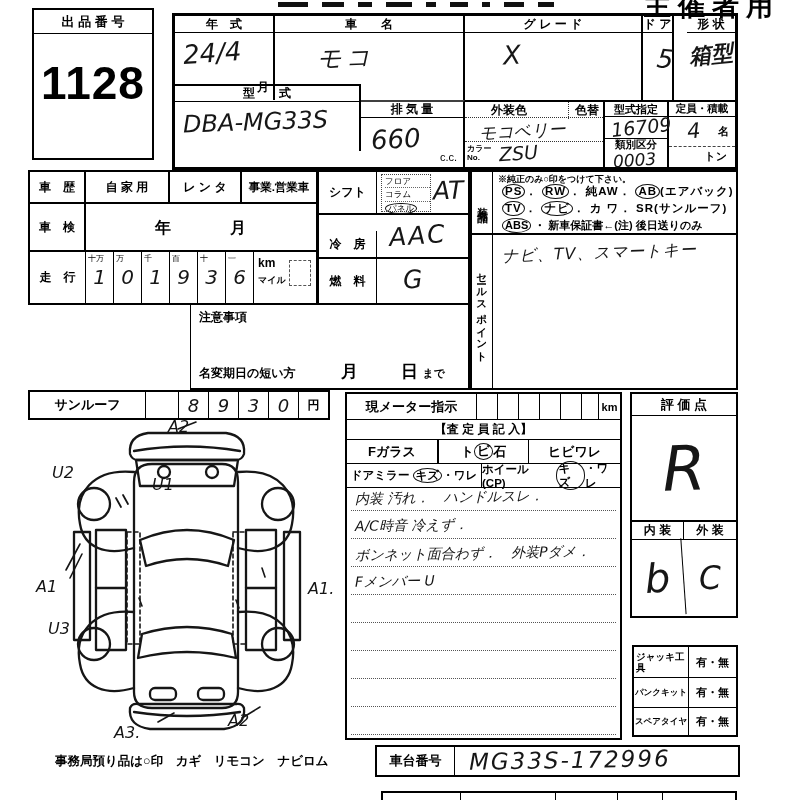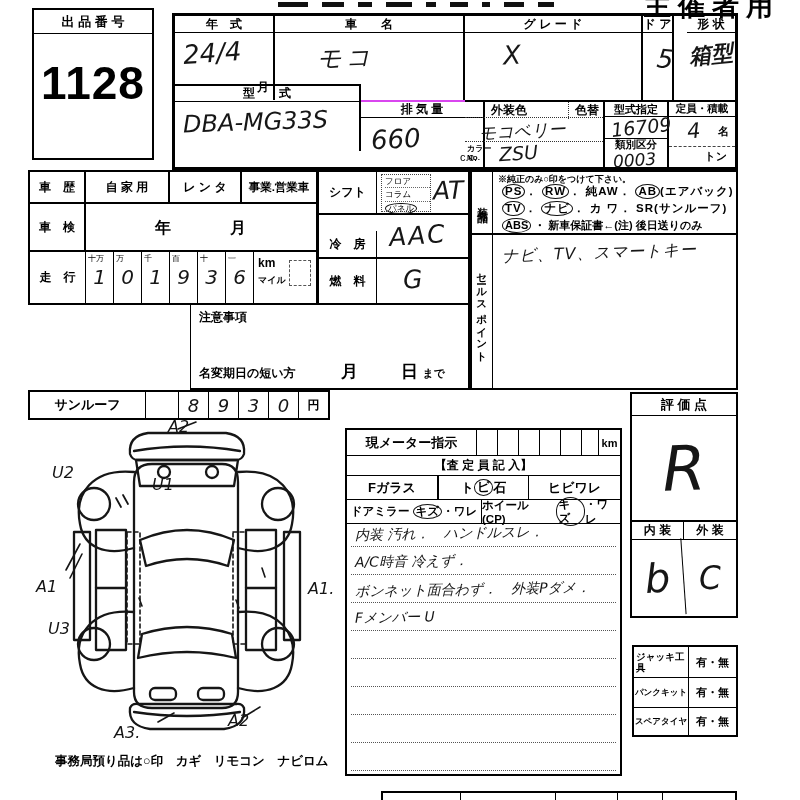--- a/index.html
+++ b/index.html
@@ -60,21 +60,21 @@
     </div>
     <div class="abs" style="left:512px;top:0;width:48px;height:84px;">
       <div class="abs ctr lbl" style="left:0;right:0;top:0;height:17px;border-bottom:1.5px solid #000;font-size:12px;">形 状</div>
       <div class="abs hand" style="left:2px;top:24px;font-size:22px;font-weight:700;transform:rotate(-6deg);">箱型</div>
     </div>
 
     <div class="abs" style="left:0;top:68px;width:186px;height:67px;border-top:2px solid #000;border-right:2px solid #000;">
       <div class="abs ctr lbl" style="left:0;right:0;top:0;height:16px;border-bottom:1.5px solid #000;font-size:12px;">型　　式</div>
       <div class="abs hand" style="left:8px;top:22px;font-size:24px;transform:rotate(-2deg);">DBA-MG33S</div>
     </div>
-    <div class="abs" style="left:186px;top:84px;width:124px;height:67px;border-top:2px solid #d946ef;border-right:2px solid #000;">
+    <div class="abs" style="left:186px;top:84px;width:104px;height:67px;border-top:2px solid #404040;border-right:2px solid #000;">
       <div class="abs ctr lbl" style="left:0;right:0;top:0;height:16px;border-bottom:1.5px solid #000;font-size:12px;">排 気 量</div>
       <div class="abs hand" style="left:10px;top:22px;font-size:26px;transform:rotate(-3deg);">660</div>
       <div class="abs" style="right:6px;bottom:4px;font-size:11px;">c.c.</div>
     </div>
     <div class="abs" style="left:290px;top:84px;width:140px;height:67px;border-top:2px solid #000;border-right:2px solid #000;">
       <div class="abs" style="left:0;right:0;top:0;height:16px;border-bottom:1.5px dotted #333;">
         <span class="lbl" style="position:absolute;left:26px;font-size:12px;">外装色</span>
         <span class="lbl" style="position:absolute;right:4px;font-size:12px;border-left:1.5px dotted #333;padding-left:6px;">色替</span>
       </div>
       <div class="abs hand" style="left:14px;top:18px;font-size:17px;transform:rotate(-3deg);">モコベリー</div>
@@ -265,21 +265,21 @@
         <text x="122" y="70">U1</text>
         <text x="6" y="172">A1</text>
         <text x="18" y="214">U3</text>
         <text x="278" y="174">A1.</text>
         <text x="84" y="318">A3.</text>
         <text x="198" y="306">A2</text>
       </g>
     </svg>
   </div>
 
-  <div class="abs" style="left:345px;top:392px;width:277px;height:348px;border:2px solid #000;margin-top:36px;">
+  <div class="abs" style="left:345px;top:392px;width:277px;height:348px;border:2px solid #000;">
     <div class="abs" style="left:0;right:0;top:0;height:26px;border-bottom:1.5px solid #000;">
       <div class="abs ctr lbl" style="left:0;top:0;bottom:0;width:130px;border-right:1px solid #000;font-size:13px;">現メーター指示</div>
       <div class="abs" style="left:130px;top:0;bottom:0;width:21px;border-right:1px solid #000;"></div>
       <div class="abs" style="left:151px;top:0;bottom:0;width:21px;border-right:1px solid #000;"></div>
       <div class="abs" style="left:172px;top:0;bottom:0;width:21px;border-right:1px solid #000;"></div>
       <div class="abs" style="left:193px;top:0;bottom:0;width:21px;border-right:1px solid #000;"></div>
       <div class="abs" style="left:214px;top:0;bottom:0;width:21px;border-right:1px solid #000;"></div>
       <div class="abs" style="left:235px;top:0;bottom:0;width:17px;border-right:1px solid #000;"></div>
       <div class="abs ctr lbl" style="left:252px;top:0;bottom:0;right:0;font-size:11px;">km</div>
     </div>
@@ -340,20 +340,24 @@
       <div class="abs ctr lbl" style="left:55px;top:0;bottom:0;right:0;font-size:11px;">有・無</div>
     </div>
     <div class="abs" style="left:0;right:0;top:61px;bottom:0;">
       <div class="abs ctr lbl" style="left:0;top:0;bottom:0;width:55px;border-right:1.5px solid #000;font-size:8.5px;">スペアタイヤ</div>
       <div class="abs ctr lbl" style="left:55px;top:0;bottom:0;right:0;font-size:11px;">有・無</div>
     </div>
   </div>
 
   <div class="abs lbl" style="left:55px;top:753px;font-size:12.5px;">事務局預り品は○印　カギ　リモコン　ナビロム</div>
 
+  <div class="abs" style="left:375px;top:745px;width:365px;height:32px;border:2.5px solid #000;">
+    <div class="abs ctr lbl" style="left:0;top:0;bottom:0;width:78px;border-right:1.5px solid #000;font-size:13px;">車台番号</div>
+    <div class="abs hand" style="left:92px;top:0px;font-size:23px;letter-spacing:2px;transform:rotate(-1deg);">MG33S-172996</div>
+  </div>
 
   <div class="abs" style="left:381px;top:791px;width:356px;height:9px;border:2.5px solid #000;border-bottom:none;">
     <div class="abs" style="left:77px;top:0;bottom:0;border-left:1.5px solid #000;"></div>
     <div class="abs" style="left:172px;top:0;bottom:0;border-left:1.5px solid #000;"></div>
     <div class="abs" style="left:234px;top:0;bottom:0;border-left:1.5px solid #000;"></div>
     <div class="abs" style="left:279px;top:0;bottom:0;border-left:1.5px solid #000;"></div>
   </div>
 
 </div>
 

